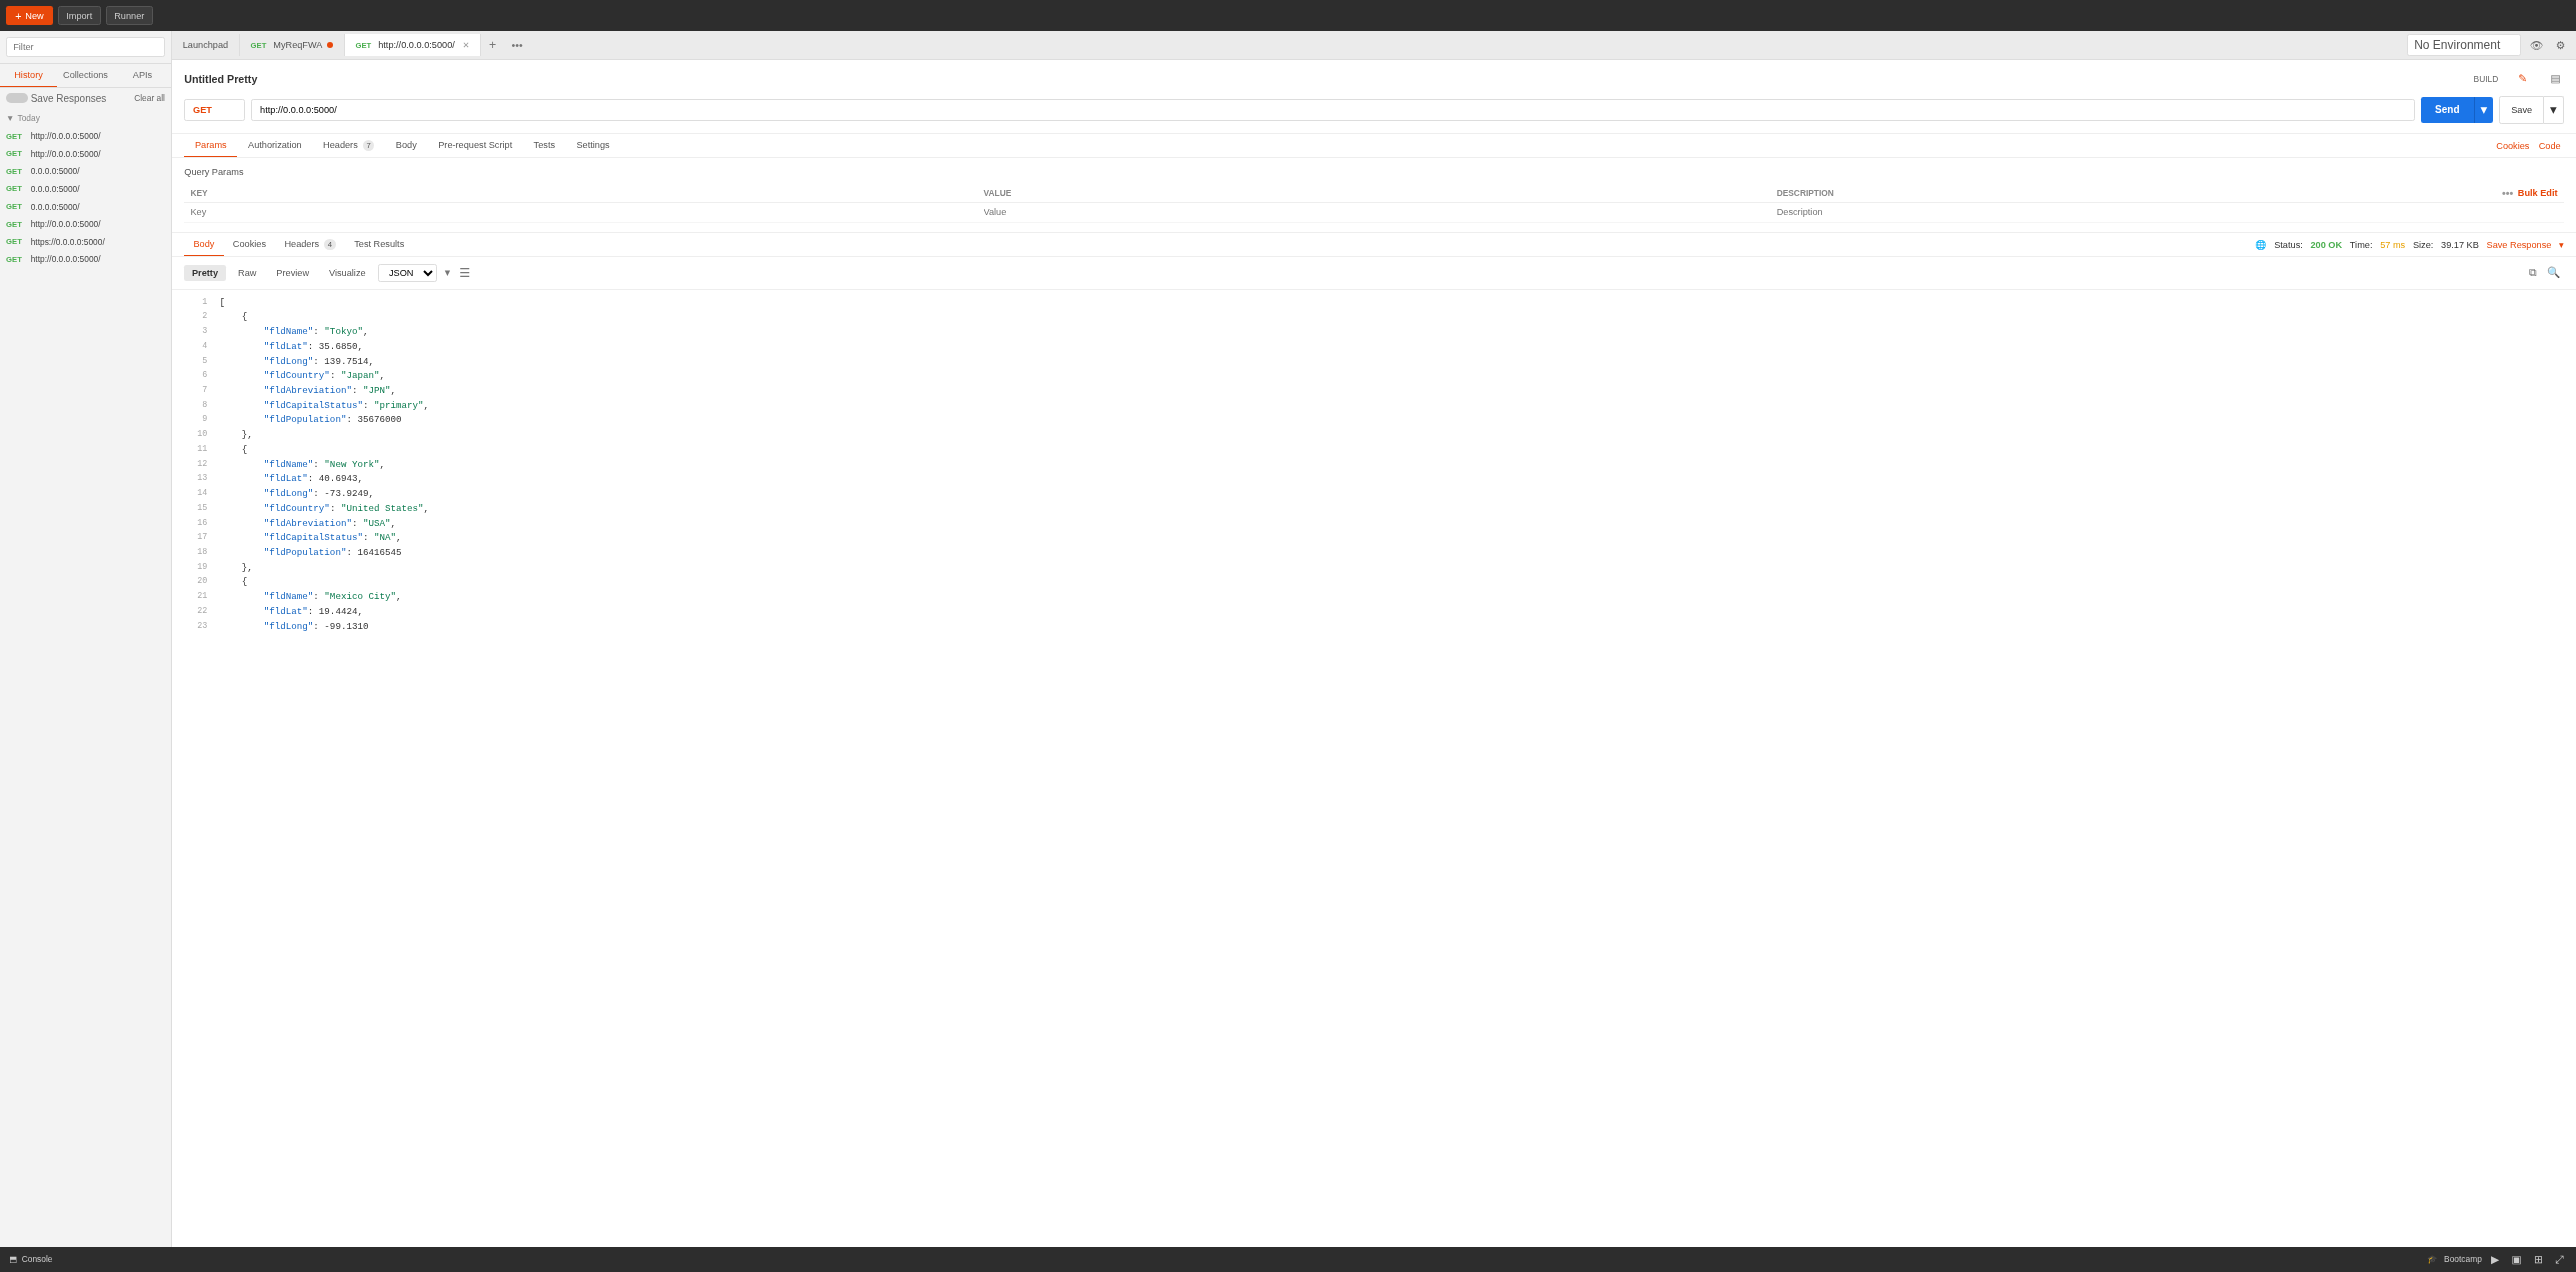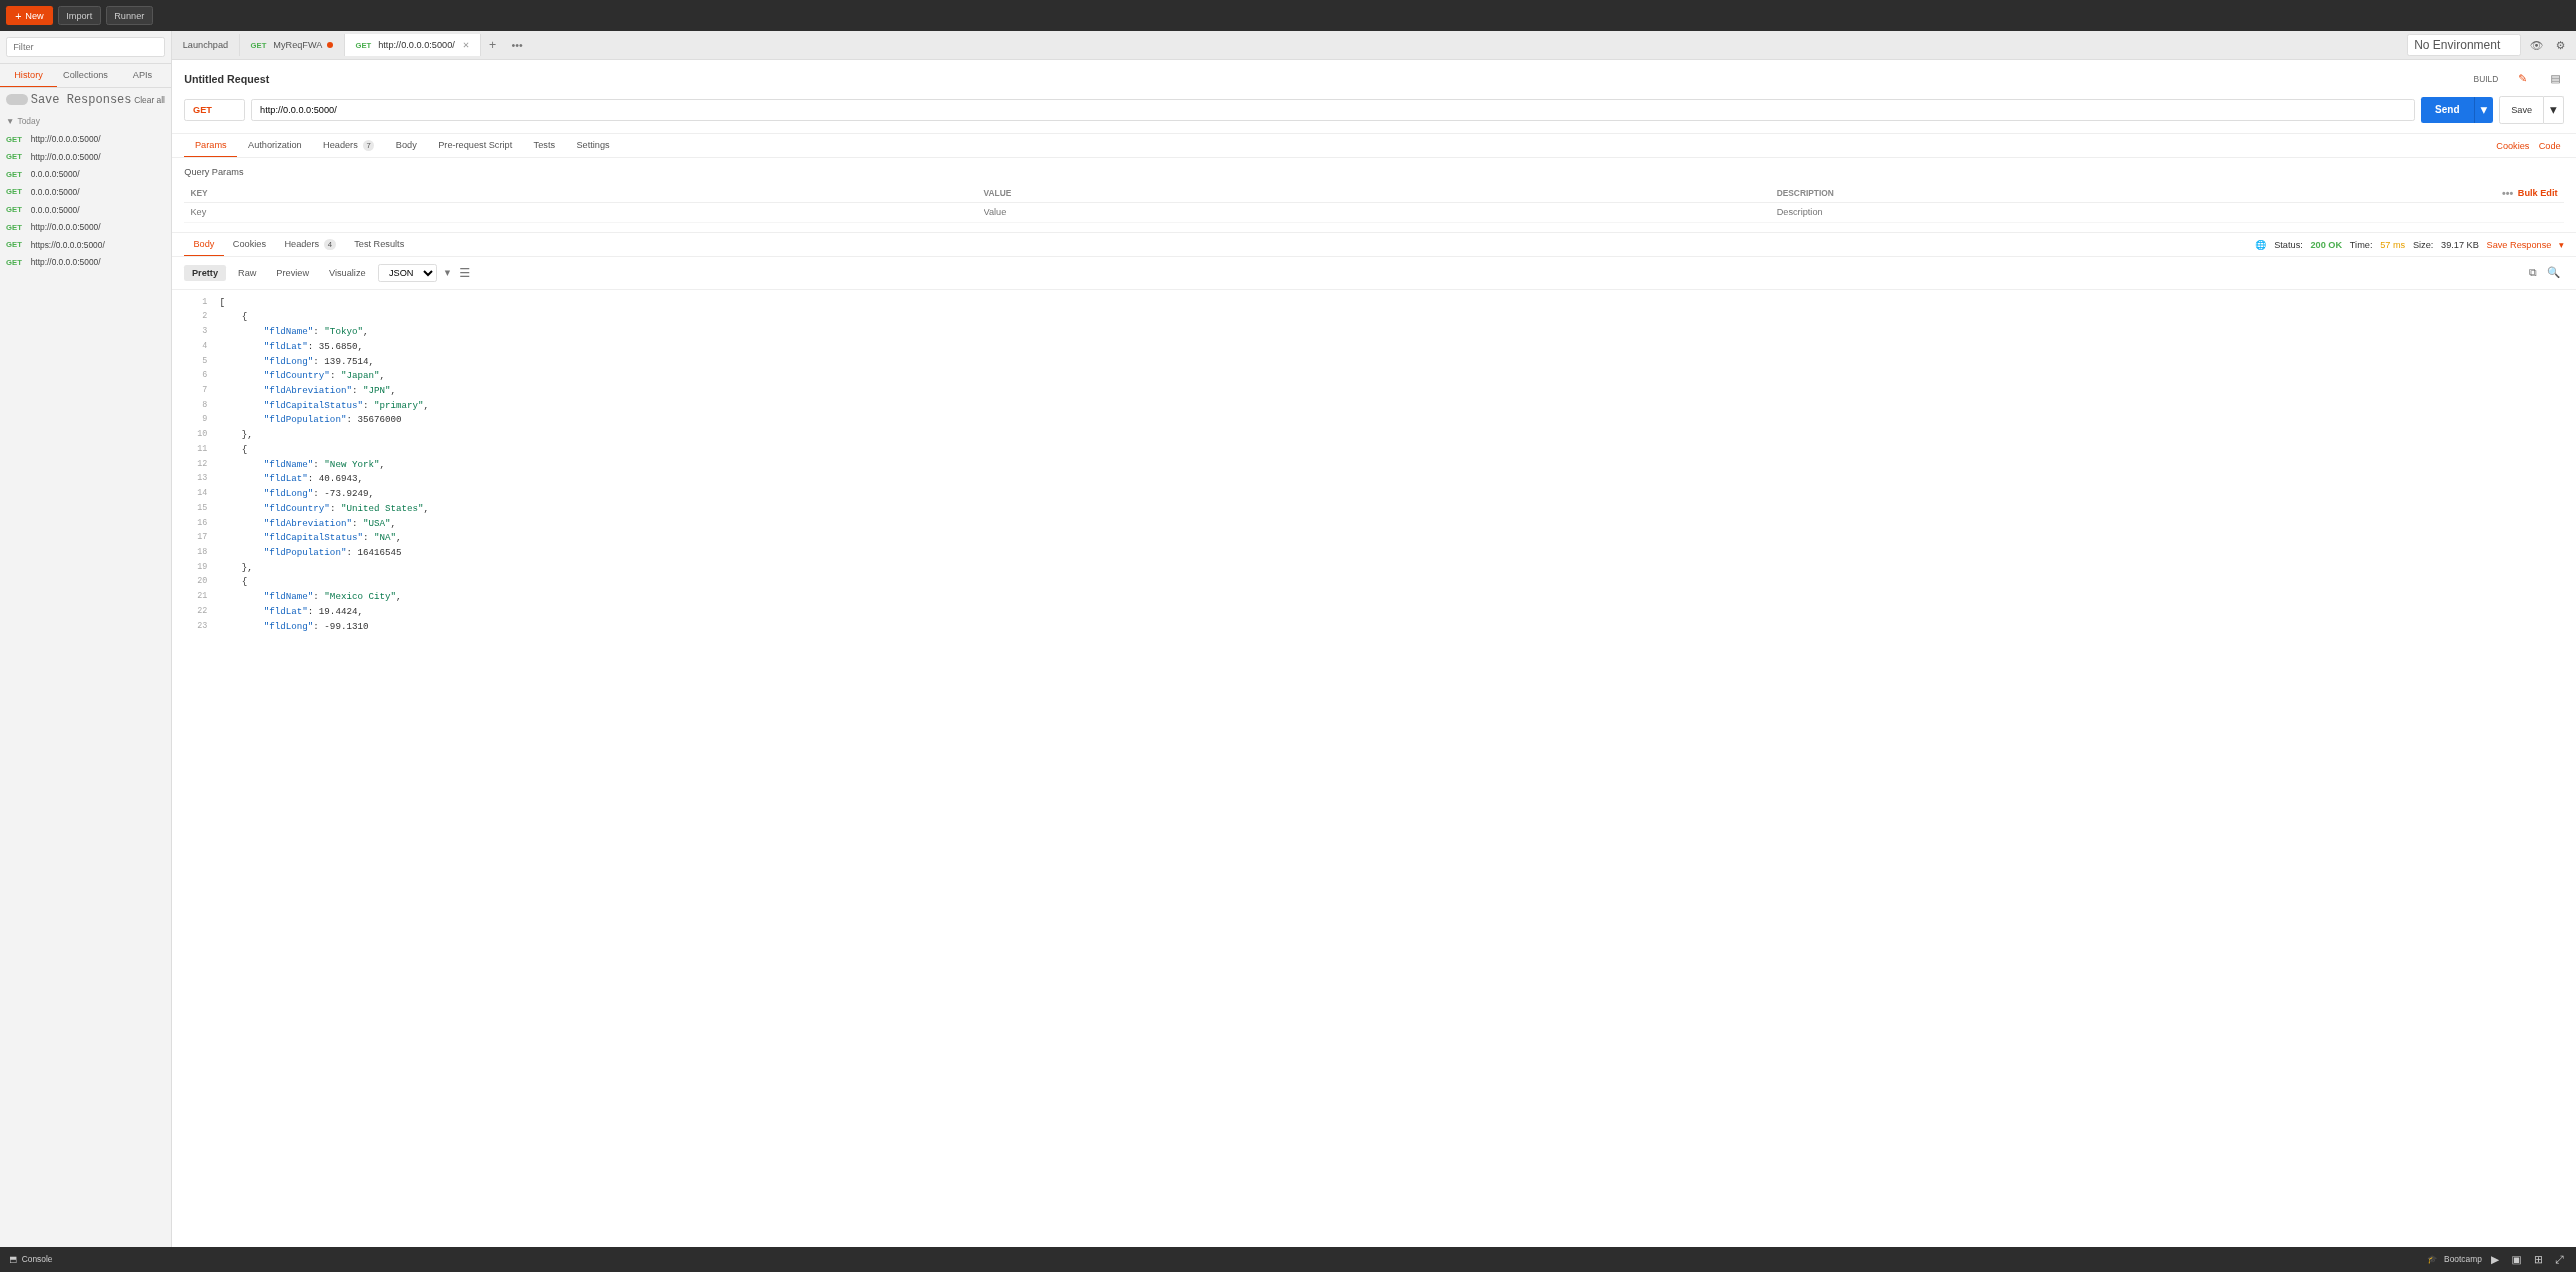--- a/index.html
+++ b/index.html
@@ -15,21 +15,21 @@
     .main-layout { display: flex; flex: 1; overflow: hidden; }
 
     
     .sidebar { width: 172px; background: #f3f3f3; border-right: 0.8px solid #ddd; display: flex; flex-direction: column; flex-shrink: 0; }
     .sidebar-search { padding: 6.1px; border-bottom: 0.8px solid #ddd; }
     .sidebar-search input { width: 100%; padding: 3.8px 6.1px; border: 0.8px solid #ddd; border-radius: 2.3px; font-size: 9.2px; background: #fff; }
     .sidebar-tabs { display: flex; border-bottom: 0.8px solid #ddd; }
     .sidebar-tab { flex: 1; padding: 6.1px 3.1px; text-align: center; font-size: 9.2px; cursor: pointer; color: #666; border-bottom: 1.5px solid transparent; }
     .sidebar-tab.active { color: #e8470a; border-bottom: 1.5px solid #e8470a; font-weight: 500; }
     .sidebar-controls { display: flex; justify-content: space-between; align-items: center; padding: 4.6px 6.1px; }
-    .save-responses { display: flex; align-items: center; gap: 3.1px; font-size: 12px; color: #666; font-family: Liberation Mono, monospace; }
+    .save-responses { display: flex; align-items: center; gap: 3.1px; font-size: 10px; color: #666; }
     .toggle { width: 21.5px; height: 10.7px; background: #ccc; border-radius: 5.4px; cursor: pointer; position: relative; }
     .clear-all { font-size: 8.4px; color: #666; cursor: pointer; }
     .history-group-label { padding: 4.6px 6.1px; font-size: 8.4px; color: #888; display: flex; align-items: center; gap: 3.1px; }
     .history-item { padding: 3.8px 6.1px; display: flex; align-items: center; gap: 4.6px; cursor: pointer; font-size: 8.4px; }
     .method-badge { font-size: 7.7px; font-weight: 700; color: #4caf50; min-width: 20px; }
     .history-url { color: #444; overflow: hidden; text-overflow: ellipsis; white-space: nowrap; }
 
     
     .content { flex: 1; display: flex; flex-direction: column; overflow: hidden; }
 
@@ -202,21 +202,21 @@
         <div style="position:relative;display:inline-flex;align-items:center;">
           <select class="env-select"><option>No Environment</option></select>
         </div>
         <button class="icon-btn">👁</button>
         <button class="icon-btn">⚙</button>
       </div>
     </div>
 
     <div class="request-area">
       <div class="request-title-row">
-        <span class="request-title">Untitled Request</span>
+        <span class="request-title">Untitled Pretty</span>
         <div style="display:flex;gap:17px;align-items:center;">
           <span class="build-btn">BUILD</span>
           <button class="icon-btn" style="color:#e8470a;">✎</button>
           <button class="icon-btn">▤</button>
         </div>
       </div>
       <div class="request-url-row">
         <select class="method-select"><option style="color:#e8470a;font-weight:700;">GET</option></select>
         <input class="url-input" type="text" value="http://0.0.0.0:5000/" style="">
         <div class="send-btn-group">

